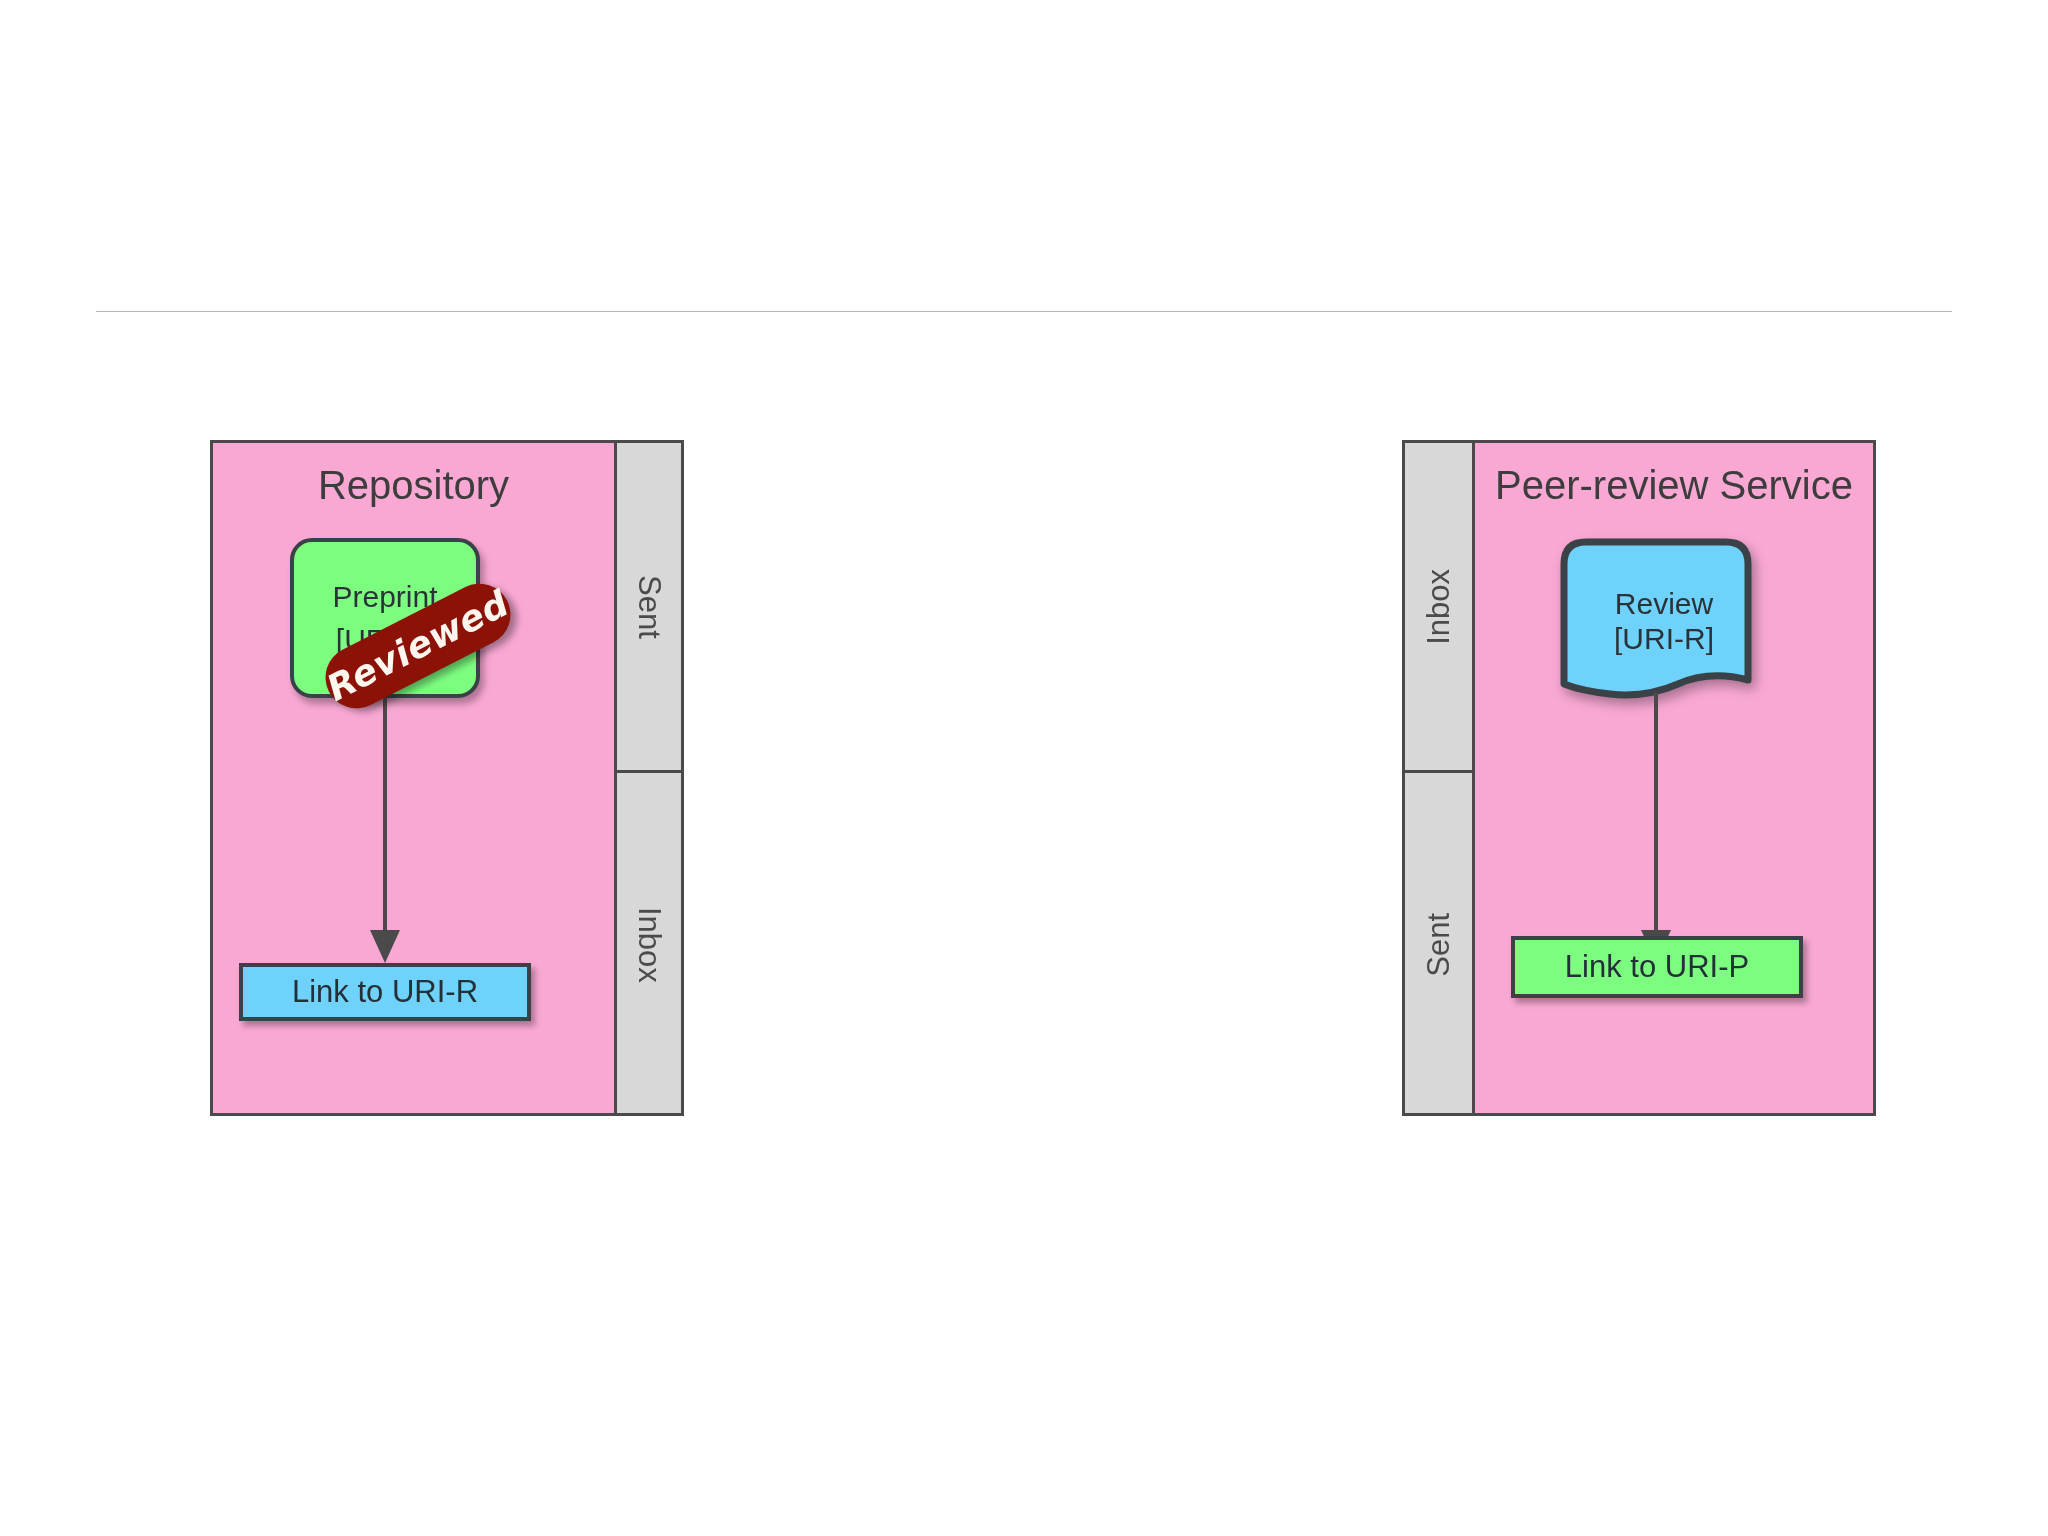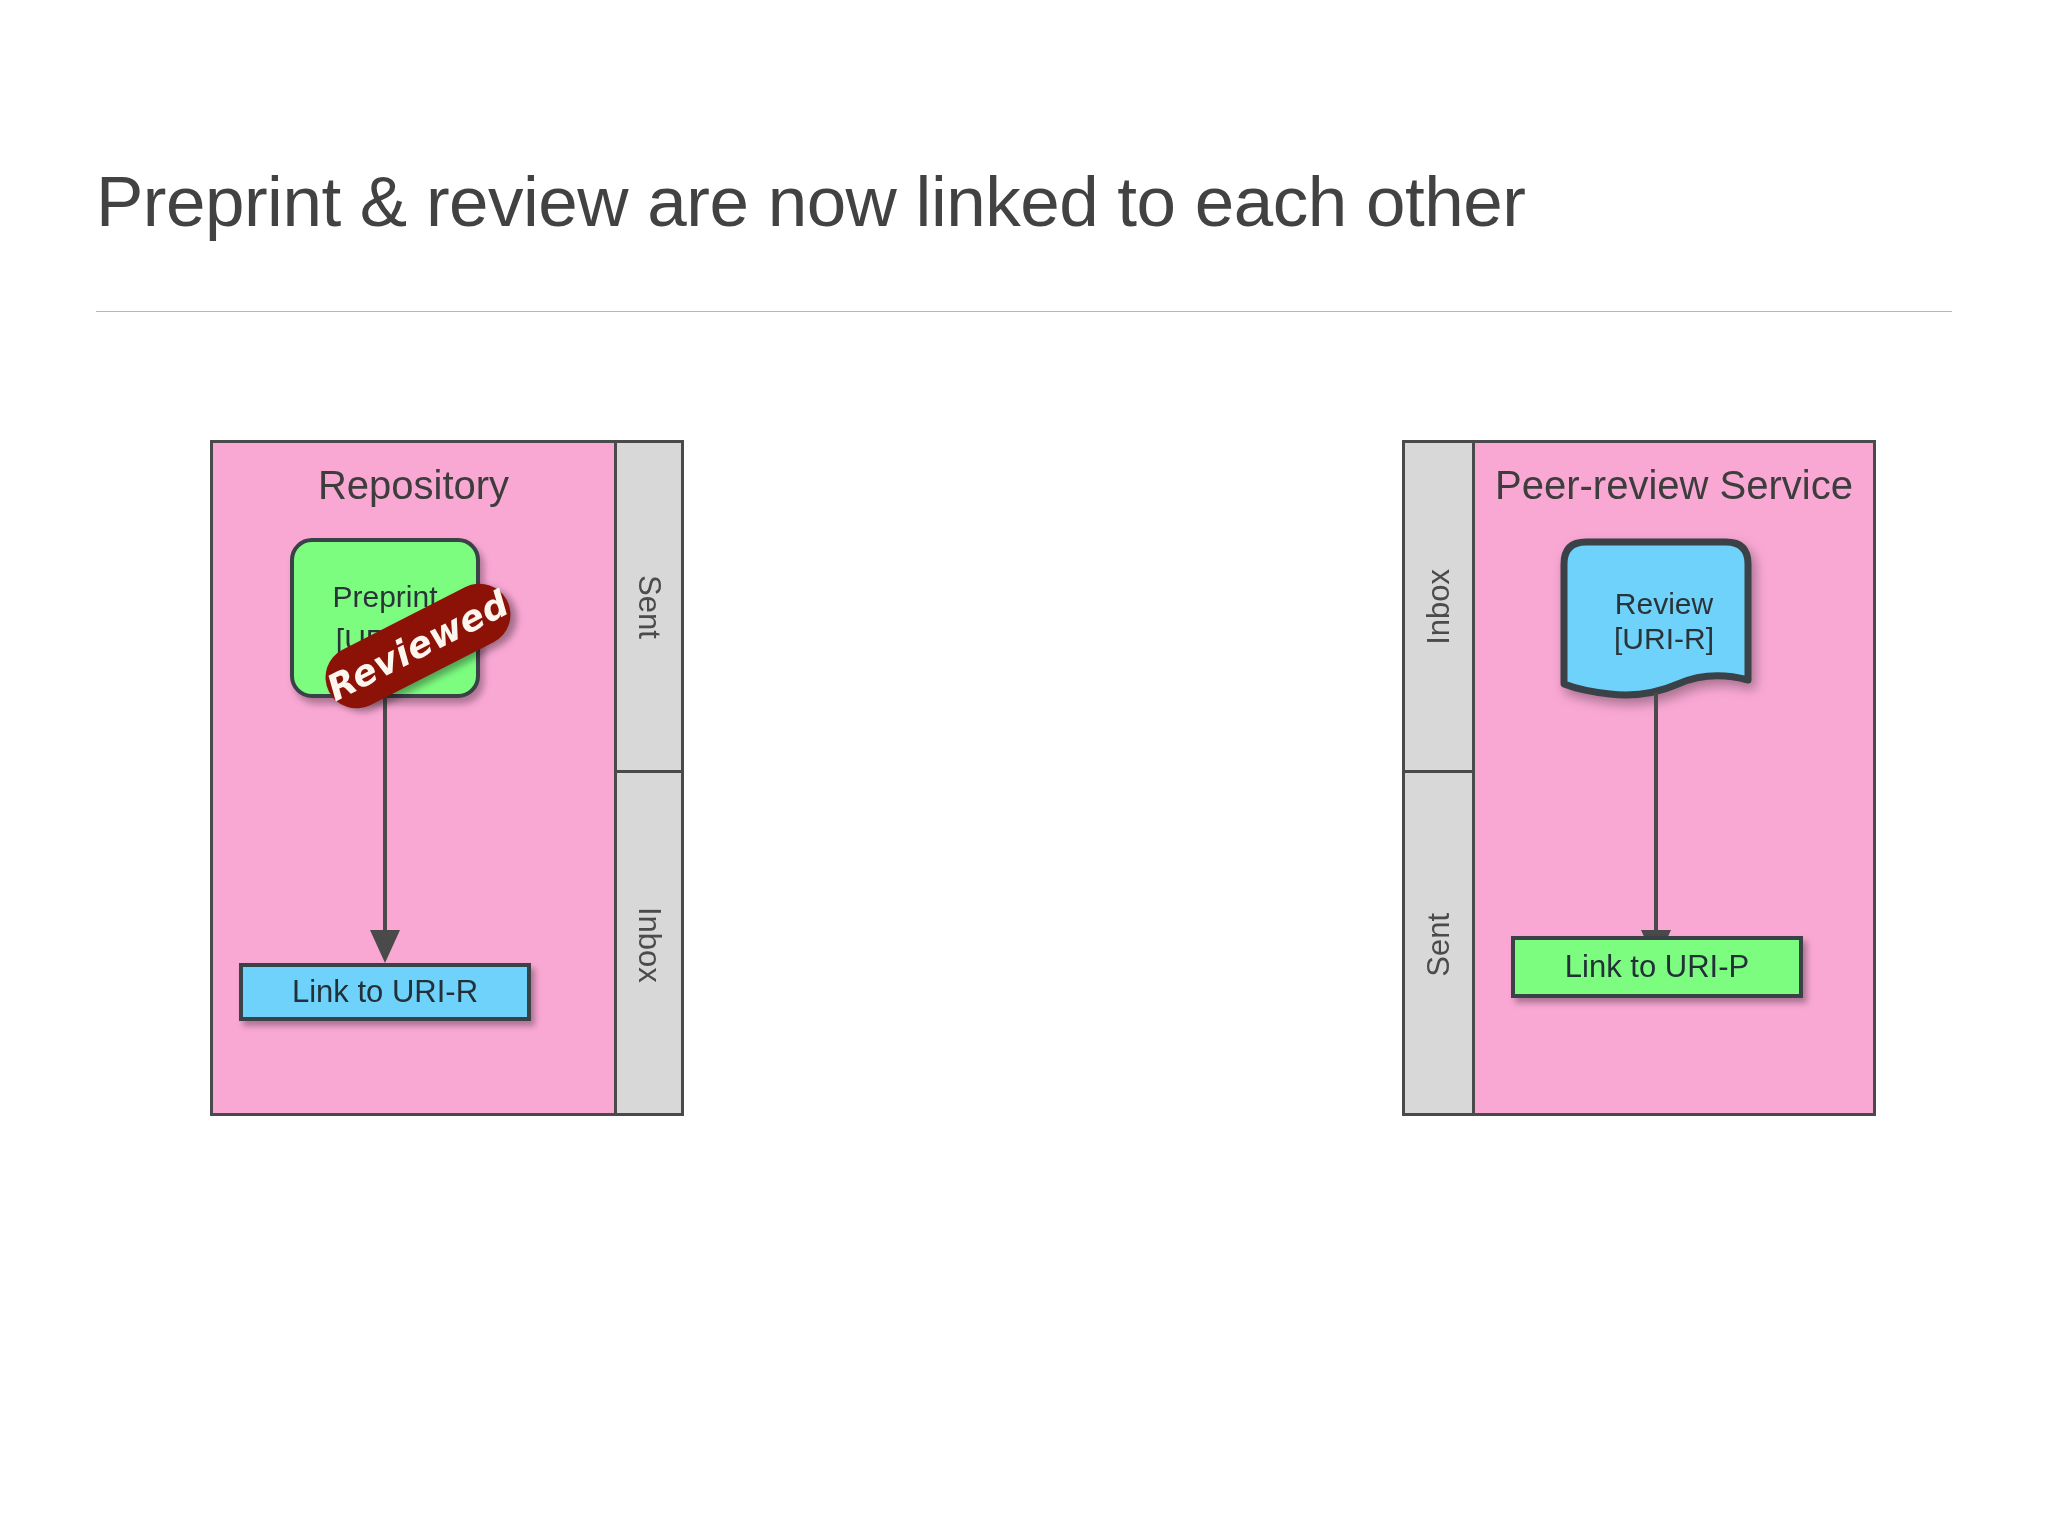--- a/index.html
+++ b/index.html
@@ -149,21 +149,20 @@
     letter-spacing: 0.5px;
     white-space: nowrap;
     line-height: 1;
   }
 </style>
 </head>
 <body>
 
 <div id="slide">
 
-  <div id="slide-title">Preprint &amp; review are now linked to each other</div>
   <div id="title-rule"></div>
 
   <div class="panel" style="left:210px; top:440px; width:474px; height:676px;">
 
     <div class="panel-body" style="left:0; width:401px;">
 
       <div class="panel-title">Repository</div>
 
       <div class="node-doc" style="left:77px; top:95px; width:190px; height:160px; background:#7dfd80;">
         <span>Preprint</span>

